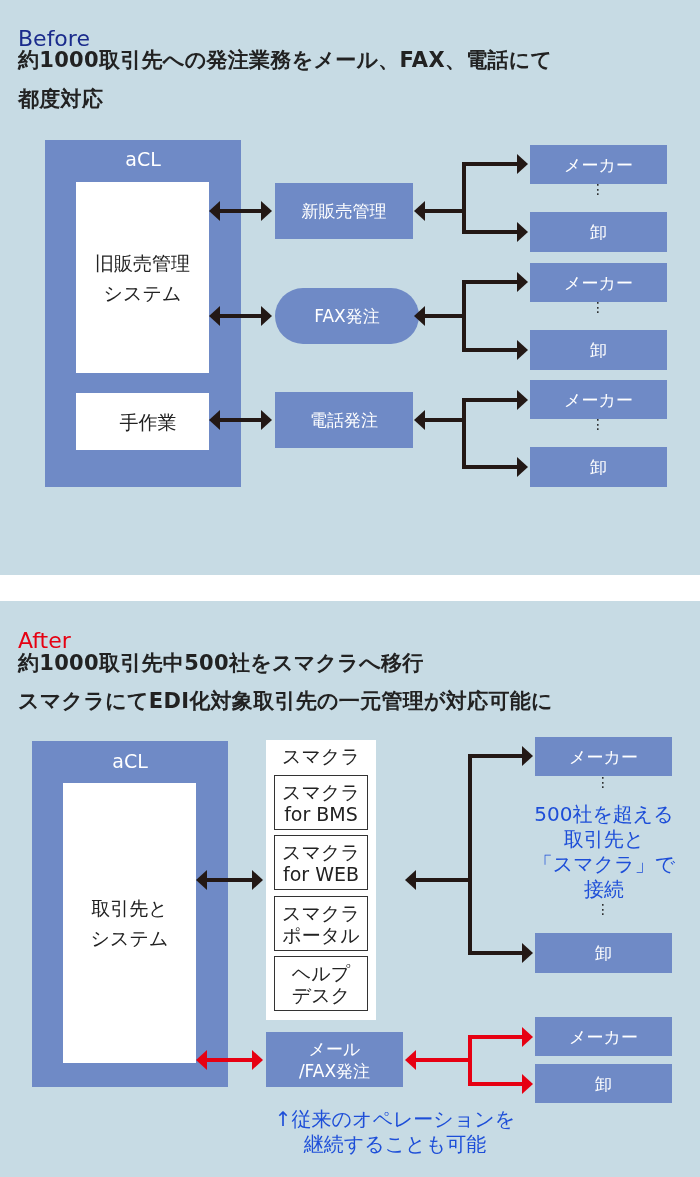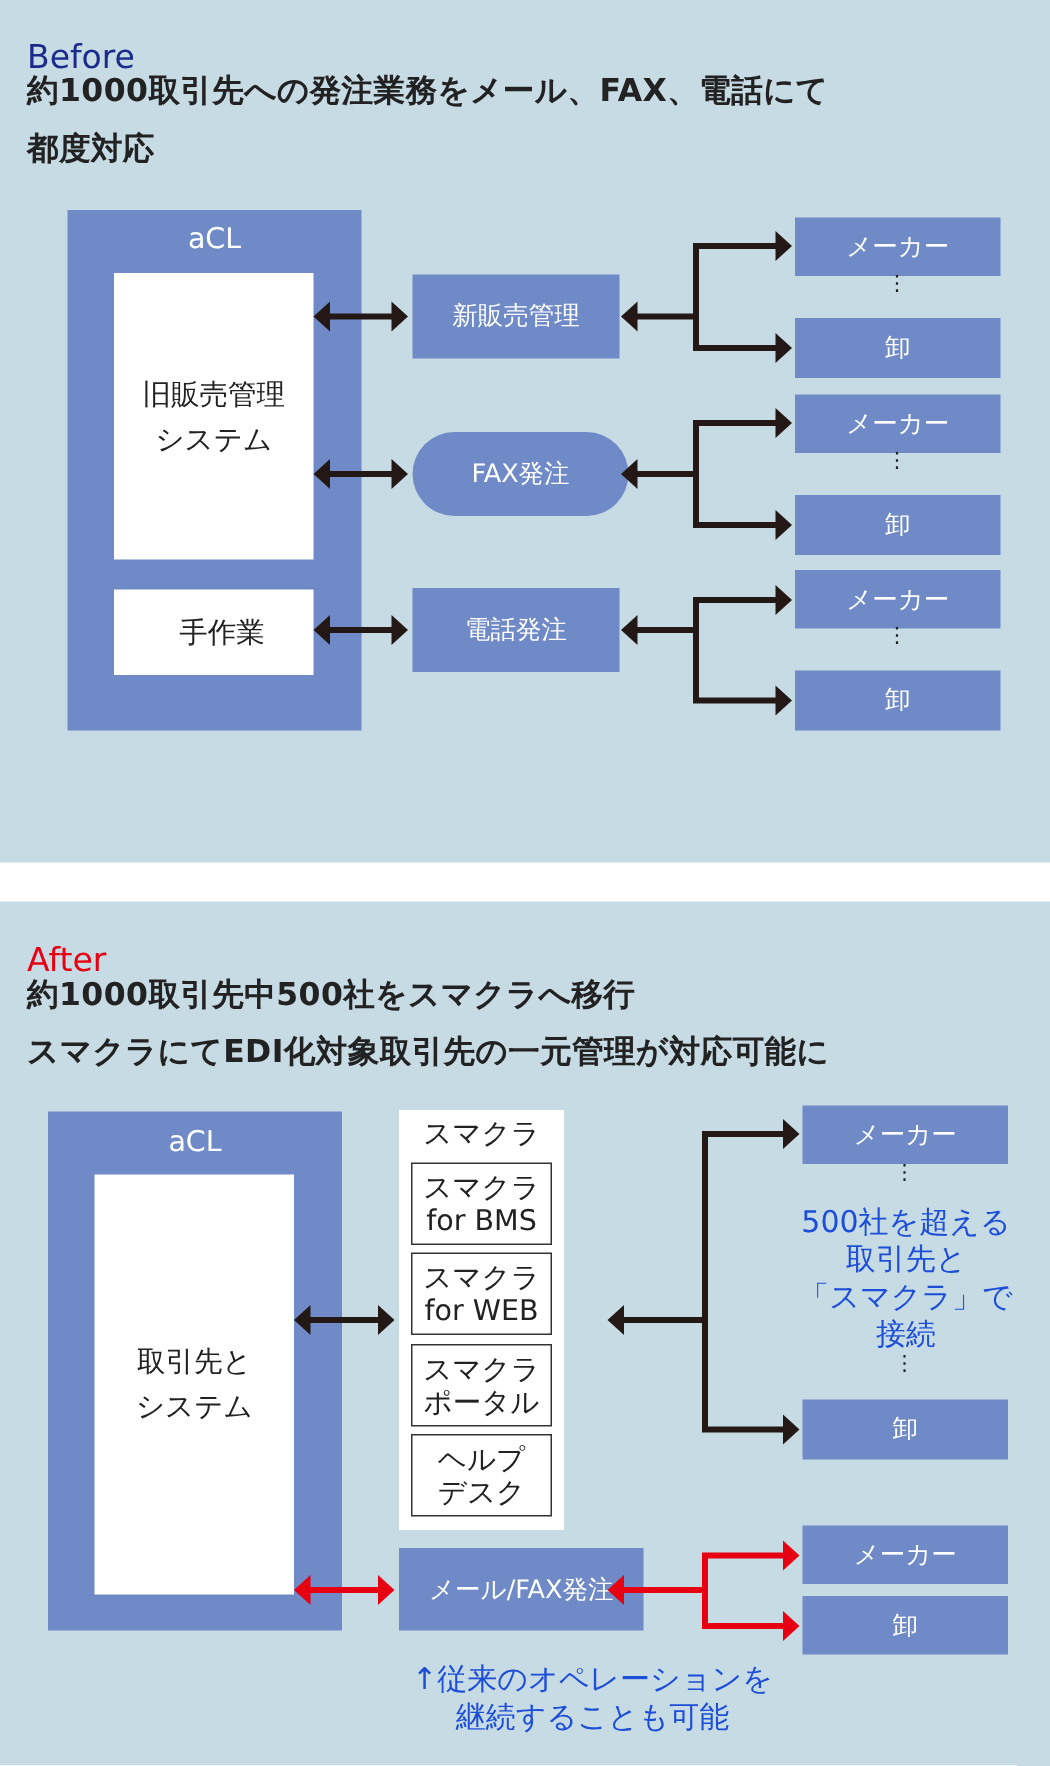--- a/index.html
+++ b/index.html
@@ -88,21 +88,21 @@
 <div class="dots" style="left:593px;top:779px;">⋮</div>
 <div class="note" style="left:524px;top:802px;width:160px;">
   <div>500社を超える</div>
   <div>取引先と</div>
   <div>「スマクラ」で</div>
   <div>接続</div>
 </div>
 <div class="dots" style="left:593px;top:906px;">⋮</div>
 <div class="abs blue" style="left:535px;top:933px;width:137px;height:40px;">卸</div>
 
-<div class="abs blue" style="left:266px;top:1032px;width:163px;height:55px;">
+<div class="abs blue" style="left:266px;top:1032px;width:137px;height:55px;flex-direction:column;">
   <span>メール</span>
   <span>/FAX発注</span>
 </div>
 
 <div class="abs blue" style="left:535px;top:1017px;width:137px;height:39px;">メーカー</div>
 <div class="abs blue" style="left:535px;top:1064px;width:137px;height:39px;">卸</div>
 
 <div class="note" style="left:250px;top:1107px;width:290px;">↑従来のオペレーションを</div>
 <div class="note" style="left:250px;top:1132px;width:290px;">継続することも可能</div>
 

